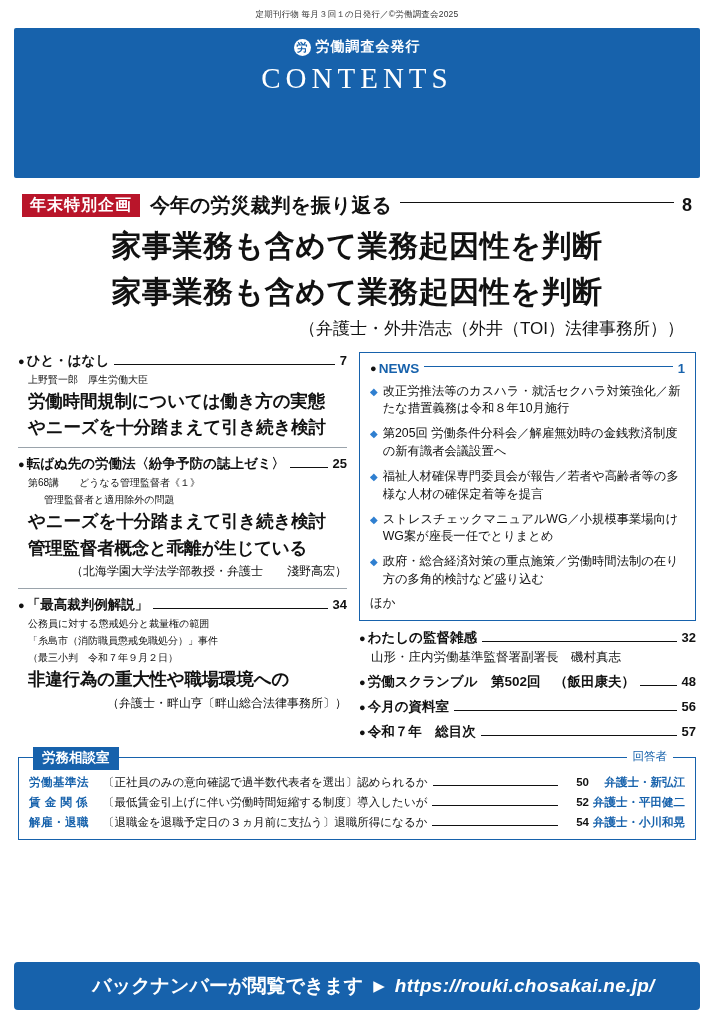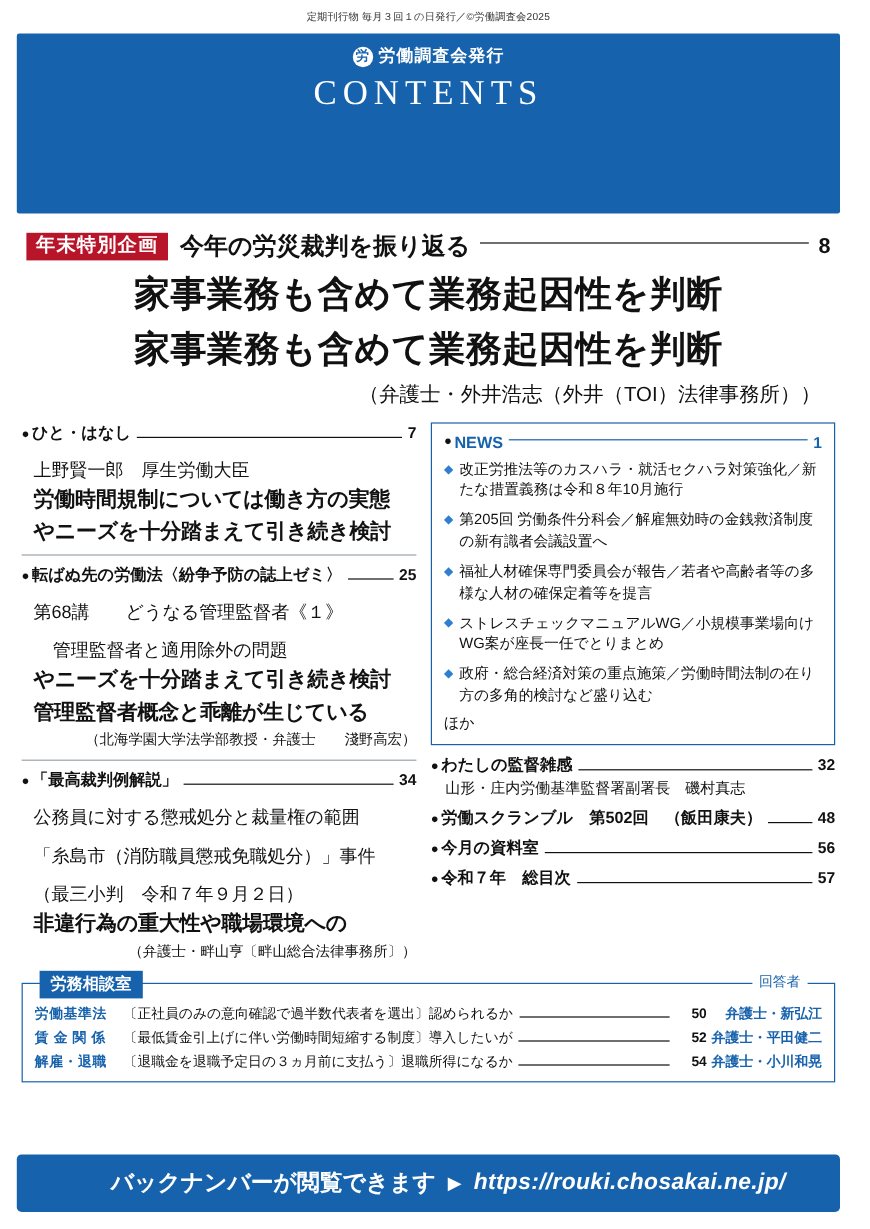--- a/index.html
+++ b/index.html
@@ -115,21 +115,21 @@
   .item-head {
     display:flex; align-items:baseline; font-size:13.5px; font-weight:bold;
   }
   .bullet {
     color:#111; font-size:11px; margin-right:2px; line-height:1;
   }
   .head-text { white-space:nowrap; }
   .lead-dots { flex:1; border-bottom:1.4px solid #111; margin:0 5px 4px 5px; }
   .pg { font-size:13px; font-weight:bold; }
 
-  .sub-line { font-size:15px; margin-top:13px; padding-left:10px; }
+  .sub-line { font-size:10px; margin-top:3px; padding-left:10px; }
   .sub-line.indent2 { padding-left:26px; }
   .big-line {
     font-size:17.5px; font-weight:bold; line-height:1.34;
     padding-left:10px; margin-top:3px; letter-spacing:-0.2px;
   }
   .credit { font-size:12px; text-align:right; margin-top:3px; }
   .hr-thin { border:0; border-top:1px solid #9aa3ab; margin:8px 0 7px 0; }
 
   
   .news-box {

